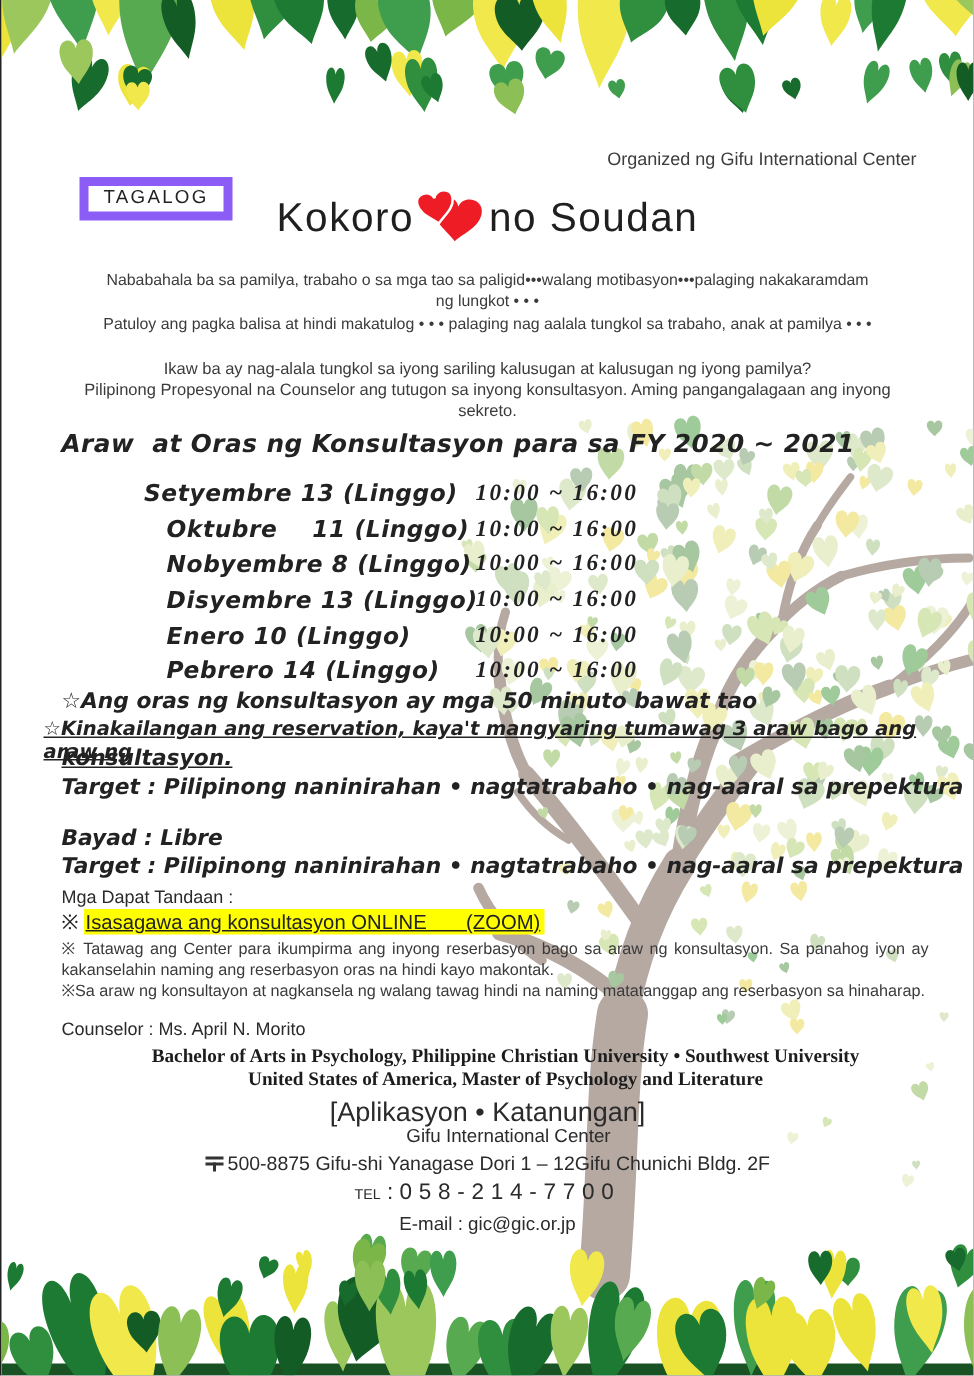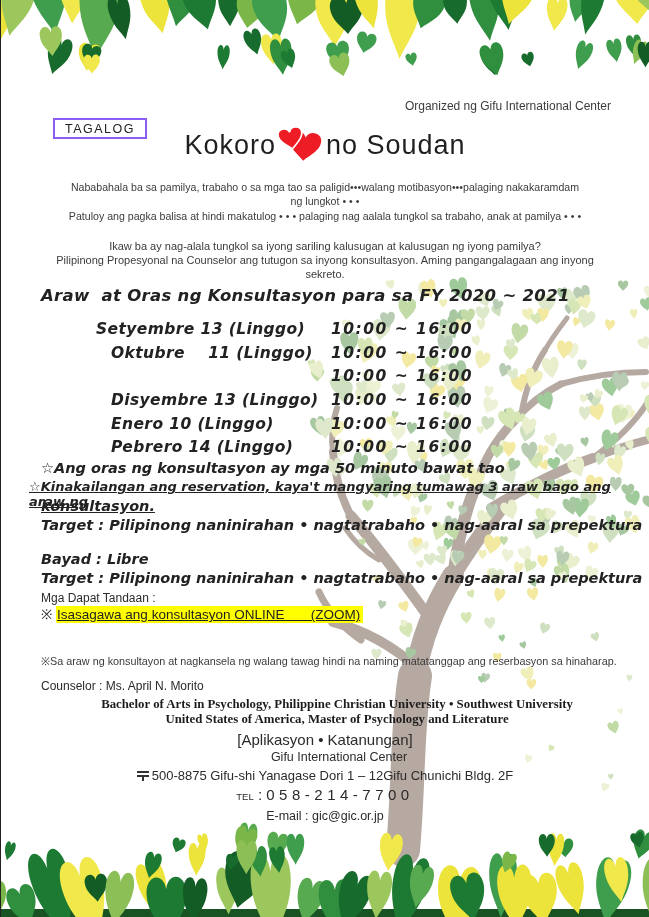--- a/index.html
+++ b/index.html
@@ -8,58 +8,58 @@
     background:#ffffff;overflow:hidden;
     border-left:1px solid #222;box-sizing:border-box;
     font-family:"Liberation Sans",sans-serif;color:#333;
   }
   svg.decor{position:absolute;left:0;top:0;width:649px;height:917px;display:block;}
   #tree-svg{z-index:0;}
   #bands-svg{z-index:1;}
   .txt{position:absolute;z-index:2;}
 
   .organizer{top:99px;right:38px;font-size:12px;color:#3c3c3c;}
-  .tagbox{top:118px;left:52px;width:90px;height:17px;border:2px solid #8b5cf6;
-    display:flex;align-items:center;justify-content:center;
+  .tagbox{top:118px;left:52px;width:90px;height:17px;border:6px solid #8b5cf6;
+    display:flex;align-items:flex-start;justify-content:center;
     font-size:12.5px;letter-spacing:1.5px;color:#222;background:#fff;}
   .title{top:126px;left:0;right:0;display:flex;justify-content:center;align-items:center;
     font-size:27px;letter-spacing:1px;color:#1f1f1f;}
   .title .t-hearts{display:inline-block;width:50px;height:38px;}
 
   .c{left:0;right:0;text-align:center;white-space:nowrap;font-size:10.6px;color:#3b3b3b;}
   .c2{font-size:11px;color:#3b3b3b;}
 
   .hand{font-family:"DejaVu Sans",sans-serif;font-style:italic;font-weight:700;color:#222;}
   .sched-head{top:286px;left:40px;font-size:16.5px;letter-spacing:.3px;white-space:pre;}
   .sched{top:320px;left:0;width:577px;}
   .srow{position:relative;height:23.7px;}
   .srow .date{position:absolute;left:110px;white-space:pre;font-size:15.5px;letter-spacing:.4px;}
   .srow:first-child .date{left:95px;}
-  .srow .time{position:absolute;left:330px;white-space:pre;font-size:15.5px;letter-spacing:1.5px;}
+  .srow .time{position:absolute;left:316px;white-space:pre;font-size:15.5px;letter-spacing:1.5px;font-family:Liberation Serif, serif;}
 
   .n1{top:460px;left:40px;font-size:14.5px;}
   .n2a{top:479px;left:28px;font-size:13px;text-decoration:underline;}
   .n2b{top:498px;left:40px;font-size:14.5px;text-decoration:underline;}
   .tg1{top:517px;left:40px;font-size:14.5px;}
   .by{top:551px;left:40px;font-size:14.5px;}
   .tg2{top:570px;left:40px;font-size:14.5px;}
 
   .tandaan{top:591px;left:40px;font-size:12px;color:#2a2a2a;}
   .online{top:605px;left:40px;font-size:13.5px;color:#222;}
   .online .hl{background:#ffff00;text-decoration:underline;white-space:pre;padding:1px 3px 1px 1px;}
   .notep{left:40px;width:578px;font-size:10.8px;line-height:14.2px;text-align:justify;color:#3a3a3a;}
   .np1{top:626px;}
   .np2{top:654px;}
   .counselor{top:679px;left:40px;font-size:12px;color:#2a2a2a;}
   .cred{left:0;right:0;text-align:center;font-family:"Liberation Serif",serif;font-weight:700;
     font-size:12.8px;color:#1c1c1c;white-space:nowrap;padding-left:24px;}
   .cr1{top:697px;} .cr2{top:712px;}
 
   .fc{left:0;right:0;text-align:center;color:#2b2b2b;}
-  .sect{top:731px;font-size:15px;}
+  .sect{top:731px;font-size:18px;}
   .org{top:750px;font-size:12.5px;padding-left:28px;}
   .addr{top:768px;font-size:13px;}
   .postal{display:inline-block;width:12px;height:11px;position:relative;margin-right:3px;vertical-align:-1px;}
   .postal i{position:absolute;left:0;top:1px;width:12px;height:2px;background:#333;}
   .postal i+i{top:5px;}
   .postal b{position:absolute;left:5px;top:5px;width:2px;height:6px;background:#333;}
   .tel{top:786px;font-size:15px;color:#2a2a2a;}
   .tel .tl{font-size:9.5px;letter-spacing:0;}
   .tel .tn{letter-spacing:4.5px;}
   .email{top:809px;font-size:12.5px;}
@@ -489,20 +489,21 @@
   <div class="txt sched">
     <div class="srow">
       <span class="date hand">Setyembre 13 (Linggo)</span>
       <span class="time hand">10:00 ~ 16:00</span>
     </div>
     <div class="srow">
       <span class="date hand">Oktubre    11 (Linggo)</span>
       <span class="time hand">10:00 ~ 16:00</span>
     </div>
     <div class="srow">
+      <span class="date hand">Nobyembre 8 (Linggo)</span>
       <span class="time hand">10:00 ~ 16:00</span>
     </div>
     <div class="srow">
       <span class="date hand">Disyembre 13 (Linggo)</span>
       <span class="time hand">10:00 ~ 16:00</span>
     </div>
     <div class="srow">
       <span class="date hand">Enero 10 (Linggo)</span>
       <span class="time hand">10:00 ~ 16:00</span>
     </div>
@@ -518,20 +519,21 @@
   <div class="txt tg1 hand">Target : Pilipinong naninirahan • nagtatrabaho • nag-aaral sa prepektura</div>
   <div class="txt by hand">Bayad : Libre</div>
   <div class="txt tg2 hand">Target : Pilipinong naninirahan • nagtatrabaho • nag-aaral sa prepektura</div>
 
   <div class="txt tandaan">Mga Dapat Tandaan :</div>
 
   <div class="txt online">
     <span>※ </span><span class="hl">Isasagawa ang konsultasyon ONLINE       (ZOOM)</span>
   </div>
 
+  <div class="txt notep np1">※ Tatawag ang Center para ikumpirma ang inyong reserbasyon bago sa araw ng konsultasyon. Sa panahog iyon ay kakanselahin naming ang reserbasyon oras na hindi kayo makontak.</div>
   <div class="txt notep np2">※Sa araw ng konsultayon at nagkansela ng walang tawag hindi na naming matatanggap ang reserbasyon sa hinaharap.</div>
   <div class="txt counselor">Counselor : Ms. April N. Morito</div>
   <div class="txt cred cr1">Bachelor of Arts in Psychology, Philippine Christian University • Southwest University</div>
   <div class="txt cred cr2">United States of America, Master of Psychology and Literature</div>
 
   <div class="txt fc sect">[Aplikasyon • Katanungan]</div>
   <div class="txt fc org">Gifu International Center</div>
 
   <div class="txt fc addr">
     <span class="postal"><i></i><i></i><b></b></span><span>500-8875 Gifu-shi Yanagase Dori 1 – 12Gifu Chunichi Bldg. 2F</span>

